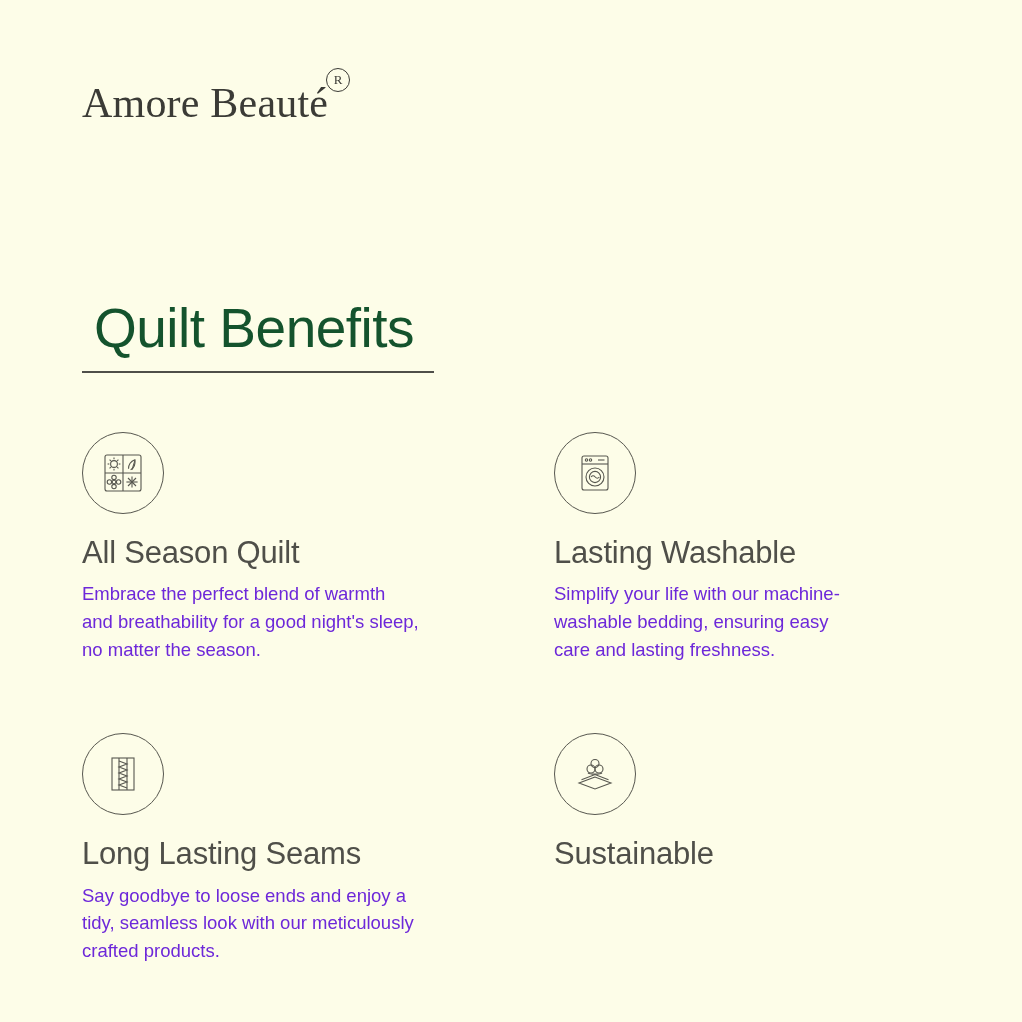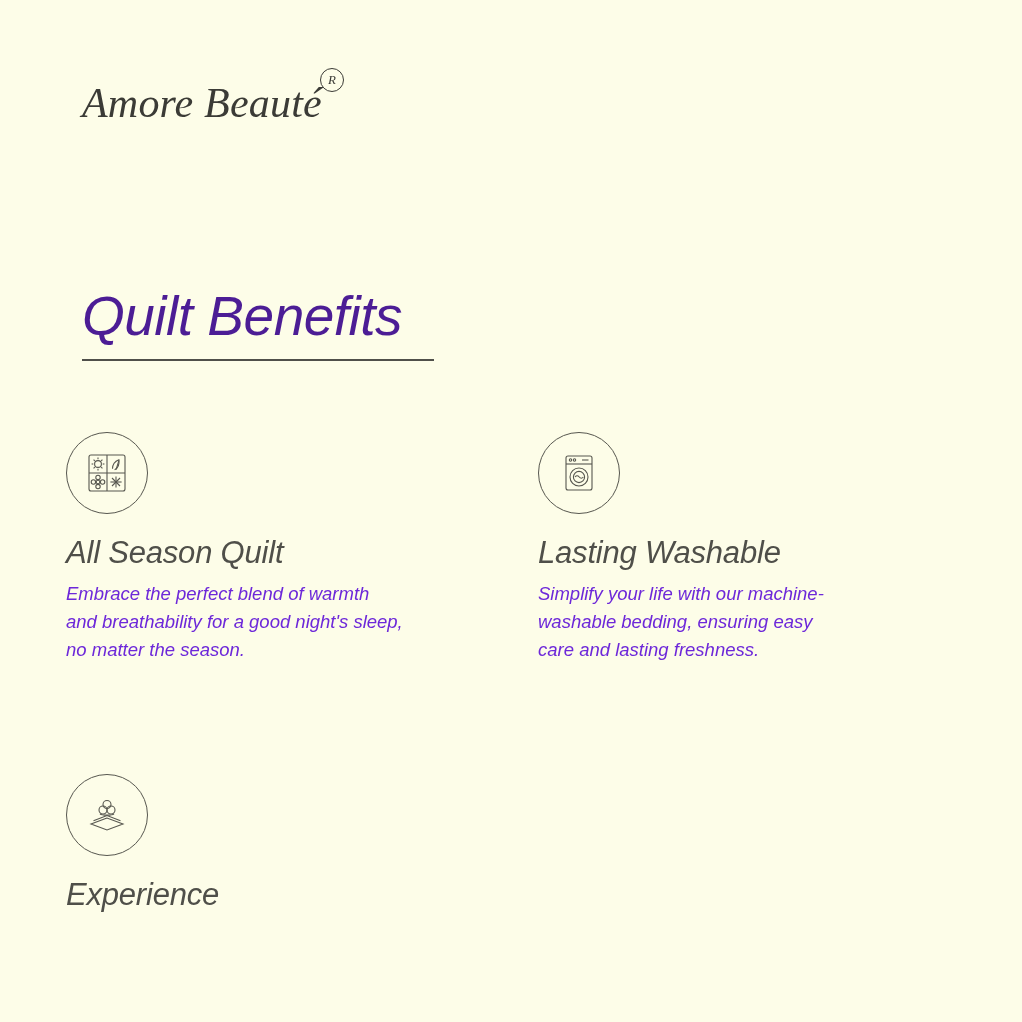--- a/index.html
+++ b/index.html
@@ -12,21 +12,20 @@
     background: #fdfde8;
     font-family: "Liberation Sans", sans-serif;
     color: #4a4a45;
     overflow: hidden;
   }
   .page {
     position: relative;
     width: 963px;
     height: 1022px;
     box-sizing: border-box;
-    font-style: italic;
   }
 
   
   .brand {
     position: absolute;
     left: 82px;
     top: 82px;
     display: flex;
     align-items: flex-start;
   }
@@ -56,41 +55,41 @@
   
   .heading-wrap {
     position: absolute;
     left: 82px;
     top: 286px;
   }
   .heading {
     font-size: 55px;
     font-weight: 400;
     line-height: 1.1;
-    color: #4c1d95;
+    color: #14532d;
     letter-spacing: -0.5px;
-    margin: 0;
+    margin: 12px;
   }
   .heading-rule {
     margin-top: 12px;
     width: 352px;
     height: 2px;
     background: #4f4f49;
   }
 
   
   .grid {
     position: absolute;
-    left: 66px;
+    left: 82px;
     top: 432px;
     width: 862px;
     display: grid;
     grid-template-columns: 472px 390px;
     grid-template-rows: auto auto;
-    row-gap: 111px;
+    row-gap: 70px;
   }
   .benefit {
     width: 100%;
   }
   .icon-circle {
     width: 82px;
     height: 82px;
     border: 1.5px solid #57574f;
     border-radius: 50%;
     display: flex;
@@ -187,29 +186,43 @@
           <line x1="27" y1="11" x2="33.5" y2="11"></line>
           <path d="M20 28c1.4-1.6 2.8-1.6 4.2 0s2.8 1.6 4.2 0"></path>
         </svg>
       </div>
       <h2 class="benefit-title">Lasting Washable</h2>
       <p class="benefit-desc">Simplify your life with our machine-
 washable bedding, ensuring easy
 care and lasting freshness.</p>
     </div>
 
+    <div class="benefit col-left">
+      <div class="icon-circle">
+        <svg width="48" height="48" viewBox="0 0 48 48" fill="none" stroke="#57574f" stroke-width="1.1">
+          <rect x="13" y="8" width="22" height="32"></rect>
+          <line x1="20" y1="8" x2="20" y2="40"></line>
+          <line x1="28" y1="8" x2="28" y2="40"></line>
+          <path d="M20 11 L28 14 L20 17 L28 20 L20 23 L28 26 L20 29 L28 32 L20 35 L28 38"></path>
+        </svg>
+      </div>
+      <h2 class="benefit-title">Long Lasting Seams</h2>
+      <p class="benefit-desc">Say goodbye to loose ends and enjoy a
+tidy, seamless look with our meticulously
+crafted products.</p>
+    </div>
 
     <div class="benefit col-right">
       <div class="icon-circle">
         <svg width="50" height="50" viewBox="0 0 50 50" fill="none" stroke="#57574f" stroke-width="1.1">
           <path d="M25 28 L9 34 L25 40 L41 34 Z"></path>
           <path d="M11.5 30.8 L25 25.5 L38.5 30.8"></path>
           <circle cx="21" cy="20" r="4"></circle>
           <circle cx="29" cy="20" r="4"></circle>
           <circle cx="25" cy="14.5" r="4"></circle>
           <path d="M18 23.8 C20 25.6 30 25.6 32 23.8"></path>
         </svg>
       </div>
-      <h2 class="benefit-title">Experience</h2>
+      <h2 class="benefit-title">Sustainable</h2>
     </div>
 
   </div>
 </div>
 
 </body></html>

